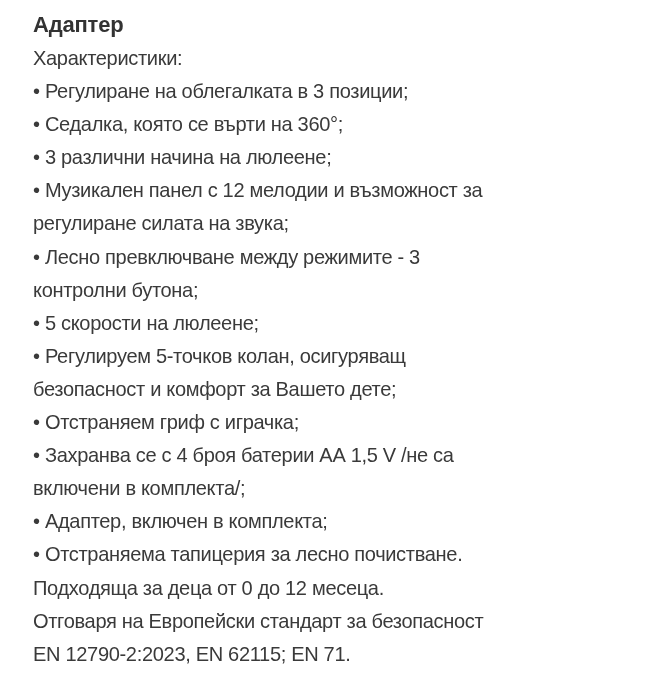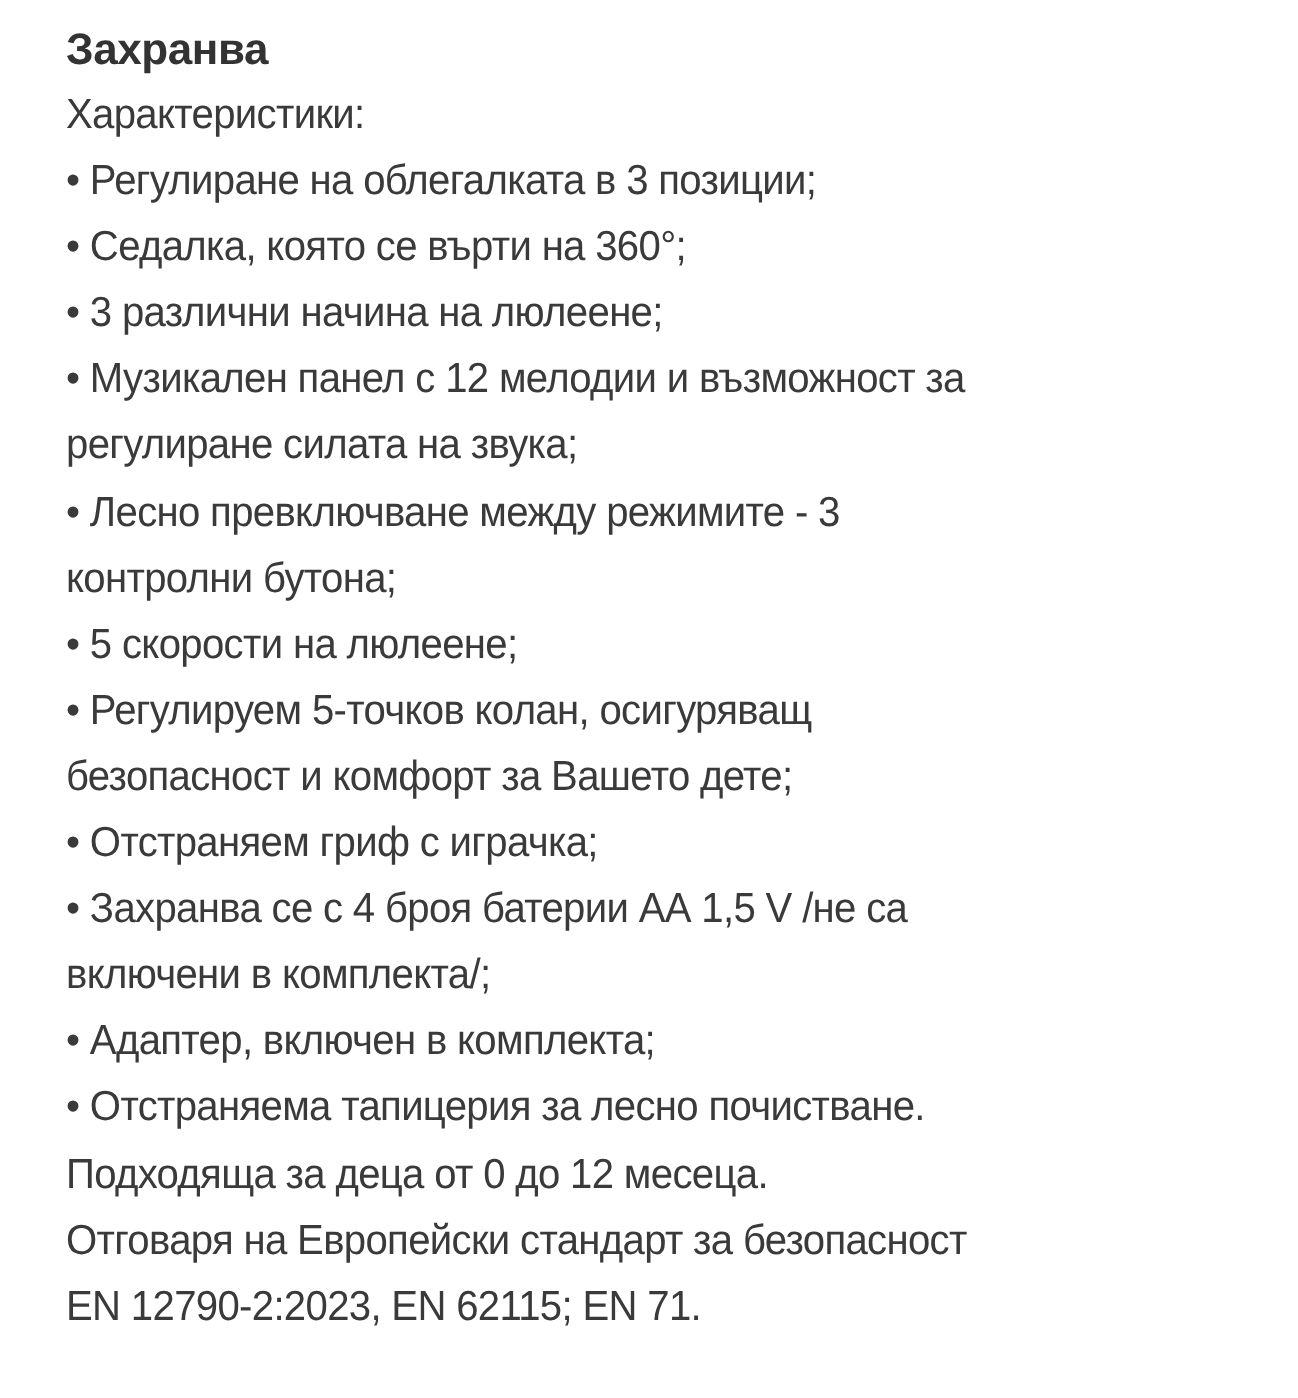--- a/index.html
+++ b/index.html
@@ -37,21 +37,21 @@
       white-space: nowrap;
       letter-spacing: -0.35px;
       transform-origin: left center;
       transform: scaleX(0.955);
     }
   </style>
 </head>
 <body>
 
 <div class="content">
-  <h2 class="title">Захранва</h2>
+  <h2 class="title">Адаптер</h2>
   <p class="line">Характеристики:</p>
   <p class="line">• Регулиране на облегалката в 3 позиции;</p>
   <p class="line">• Седалка, която се върти на 360°;</p>
   <p class="line">• 3 различни начина на люлеене;</p>
   <p class="line">• Музикален панел с 12 мелодии и възможност за</p>
   <p class="line">регулиране силата на звука;</p>
   <p class="line">• Лесно превключване между режимите - 3</p>
   <p class="line">контролни бутона;</p>
   <p class="line">• 5 скорости на люлеене;</p>
   <p class="line">• Регулируем 5-точков колан, осигуряващ</p>

